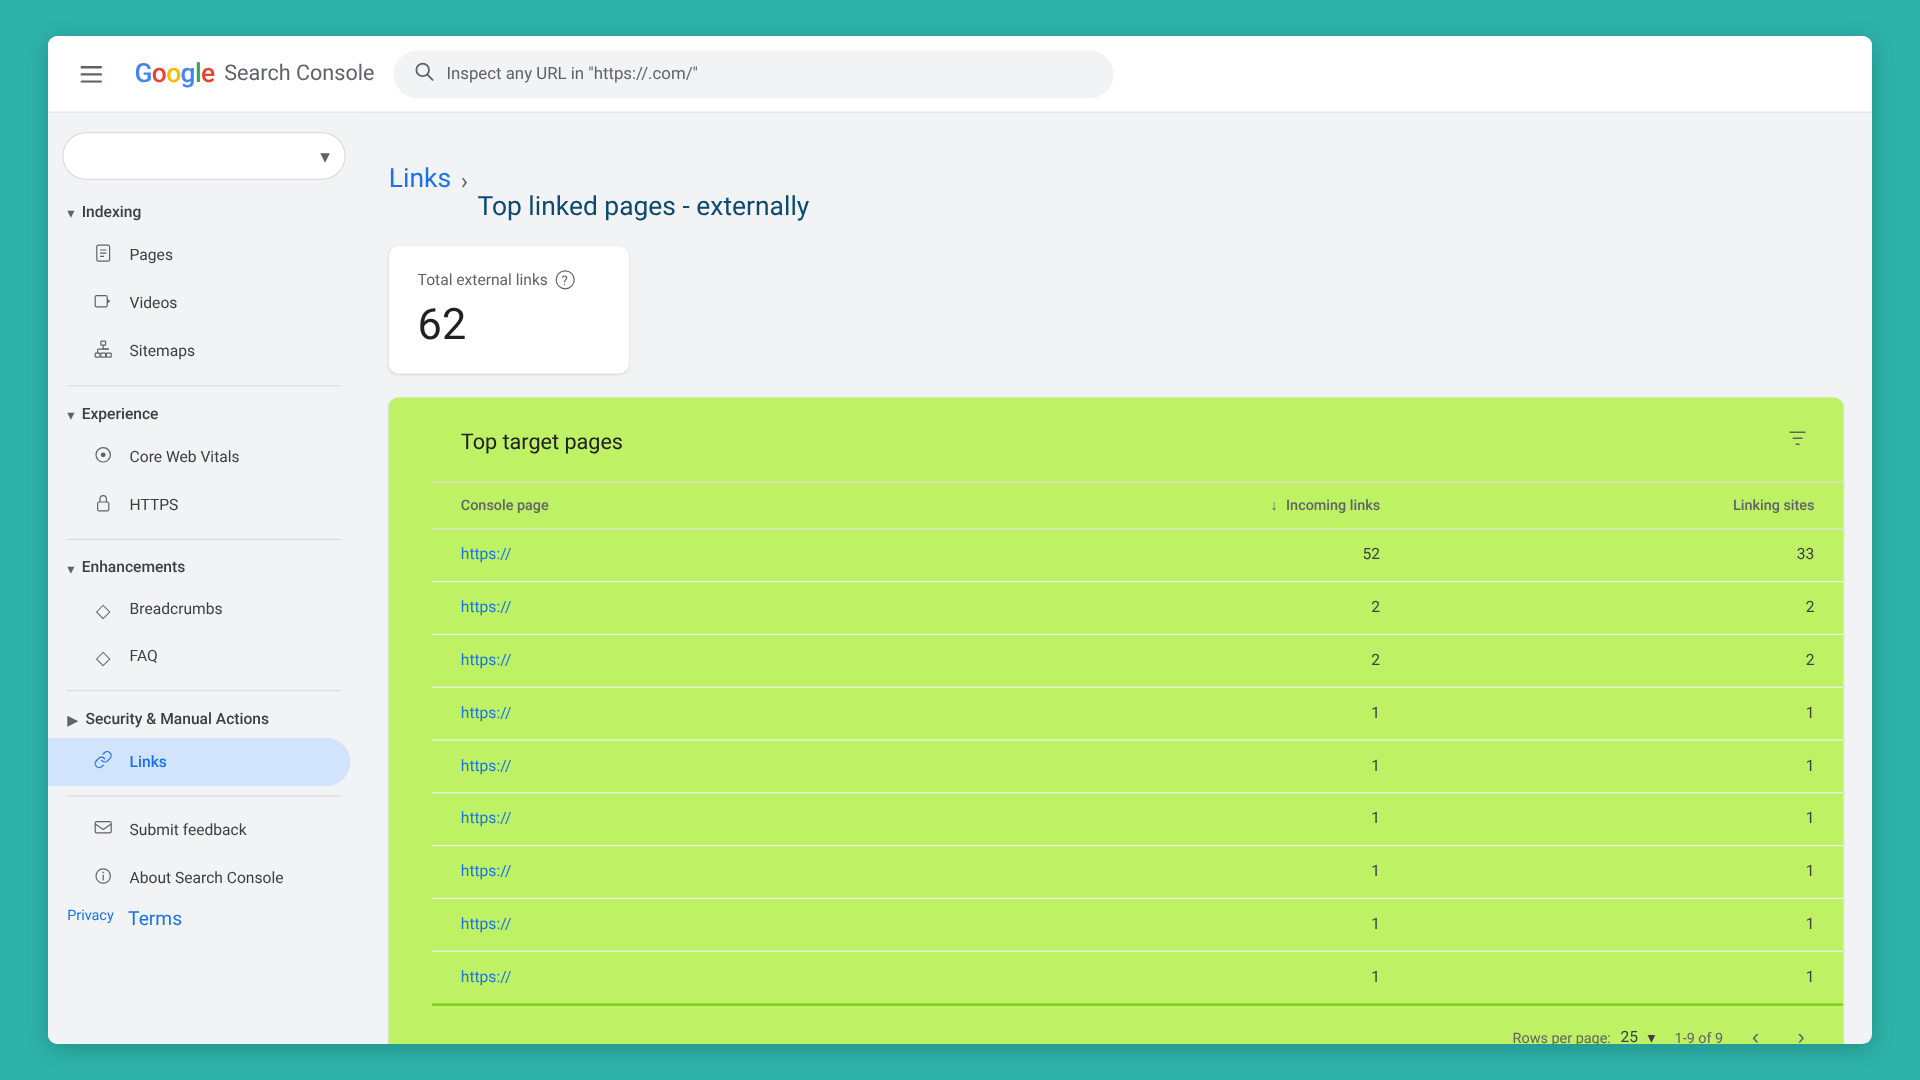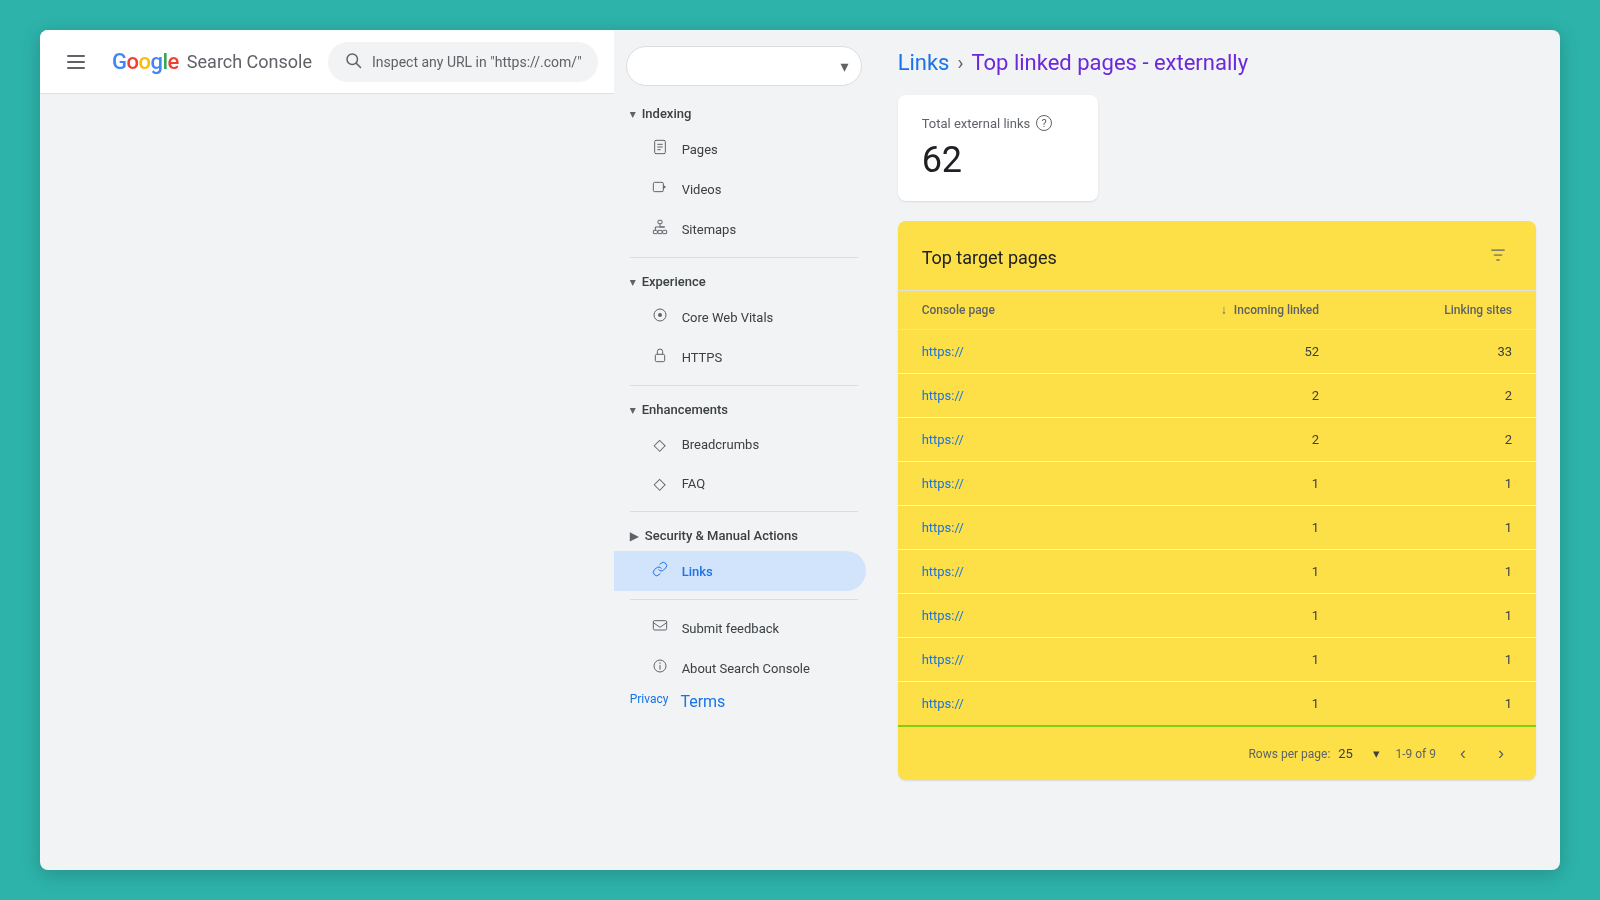--- a/index.html
+++ b/index.html
@@ -11,20 +11,21 @@
       justify-content: center;
       min-height: 100vh;
       padding: 20px;
     }
     .app-frame {
       width: 1520px;
       height: 840px;
       background: #f1f3f4;
       border-radius: 8px;
       display: flex;
+      flex-direction: column;
       overflow: hidden;
       box-shadow: 0 4px 20px rgba(0,0,0,0.2);
     }
     
     .top-bar {
       background: #fff;
       height: 64px;
       display: flex;
       align-items: center;
       padding: 0 16px;
@@ -155,21 +156,21 @@
       margin-bottom: 20px;
       font-size: 22px;
       color: #3c4043;
     }
     .breadcrumb-link {
       color: #1a73e8;
       cursor: pointer;
       font-size: 22px;
     }
     .breadcrumb-separator { color: #5f6368; font-size: 20px; }
-    .breadcrumb-current { font-size: 22px; color: #6d28d9; font-weight: 400; }
+    .breadcrumb-current { font-size: 22px; color: #0c4a6e; font-weight: 400; margin-top: 46px; }
     
     .summary-card {
       background: #fff;
       border-radius: 8px;
       padding: 20px 24px;
       display: inline-block;
       margin-bottom: 20px;
       min-width: 200px;
       box-shadow: 0 1px 2px rgba(0,0,0,0.1);
     }
@@ -182,24 +183,25 @@
       margin-bottom: 8px;
       text-align: right;
     }
     .summary-value {
       font-size: 36px;
       color: #202124;
       font-weight: 400;
     }
     
     .table-card {
-      background: #fde047;
+      background: #bef264;
       border-radius: 8px;
       box-shadow: 0 1px 2px rgba(0,0,0,0.1);
       overflow: hidden;
+      padding-left: 36px;
     }
     .table-header-row {
       display: flex;
       align-items: center;
       justify-content: space-between;
       padding: 20px 24px 16px 24px;
       border-bottom: 1px solid #e0e0e0;
     }
     .table-title {
       font-size: 18px;
@@ -249,21 +251,21 @@
     .rows-per-page {
       display: flex;
       align-items: center;
       gap: 8px;
       font-size: 12px;
       color: #5f6368;
     }
     .rows-select {
       display: flex;
       align-items: center;
-      gap: 20px;
+      gap: 8px;
       cursor: pointer;
       font-size: 13px;
       color: #3c4043;
     }
     .page-info {
       font-size: 12px;
       color: #5f6368;
     }
     .page-nav-btn {
       background: transparent;
@@ -481,21 +483,21 @@
                 <line x1="10" y1="18" x2="14" y2="18" stroke="#5f6368" stroke-width="1.5"></line>
               </svg>
           </button>
         </div>
         <table class="data-table">
           <thead>
             <tr>
               <th>Console page</th>
               <th class="right">
                 <span class="sort-icon">↓</span>
-                <span>Incoming linked</span>
+                <span>Incoming links</span>
               </th>
               <th class="right">Linking sites</th>
             </tr>
           </thead>
           <tbody id="table-body">
           <tr>
       <td><span class="table-url">https://</span></td>
       <td class="right">52</td>
       <td class="right">33</td>
     </tr>

